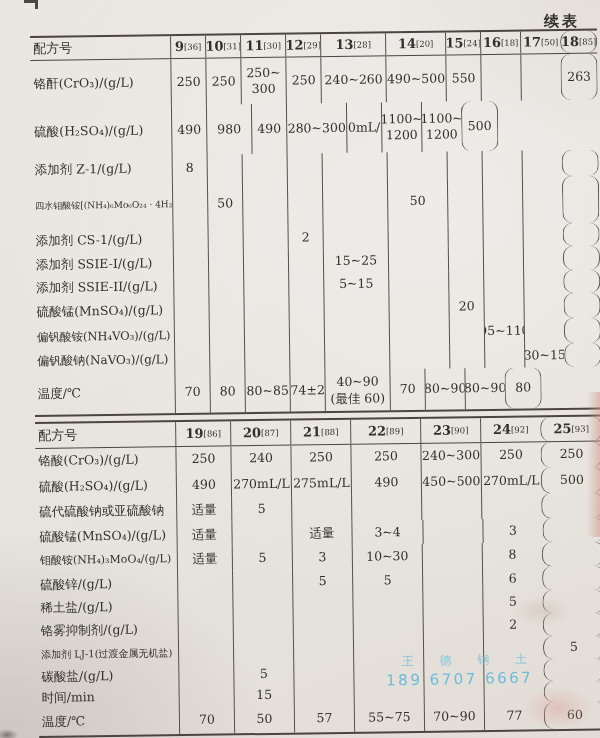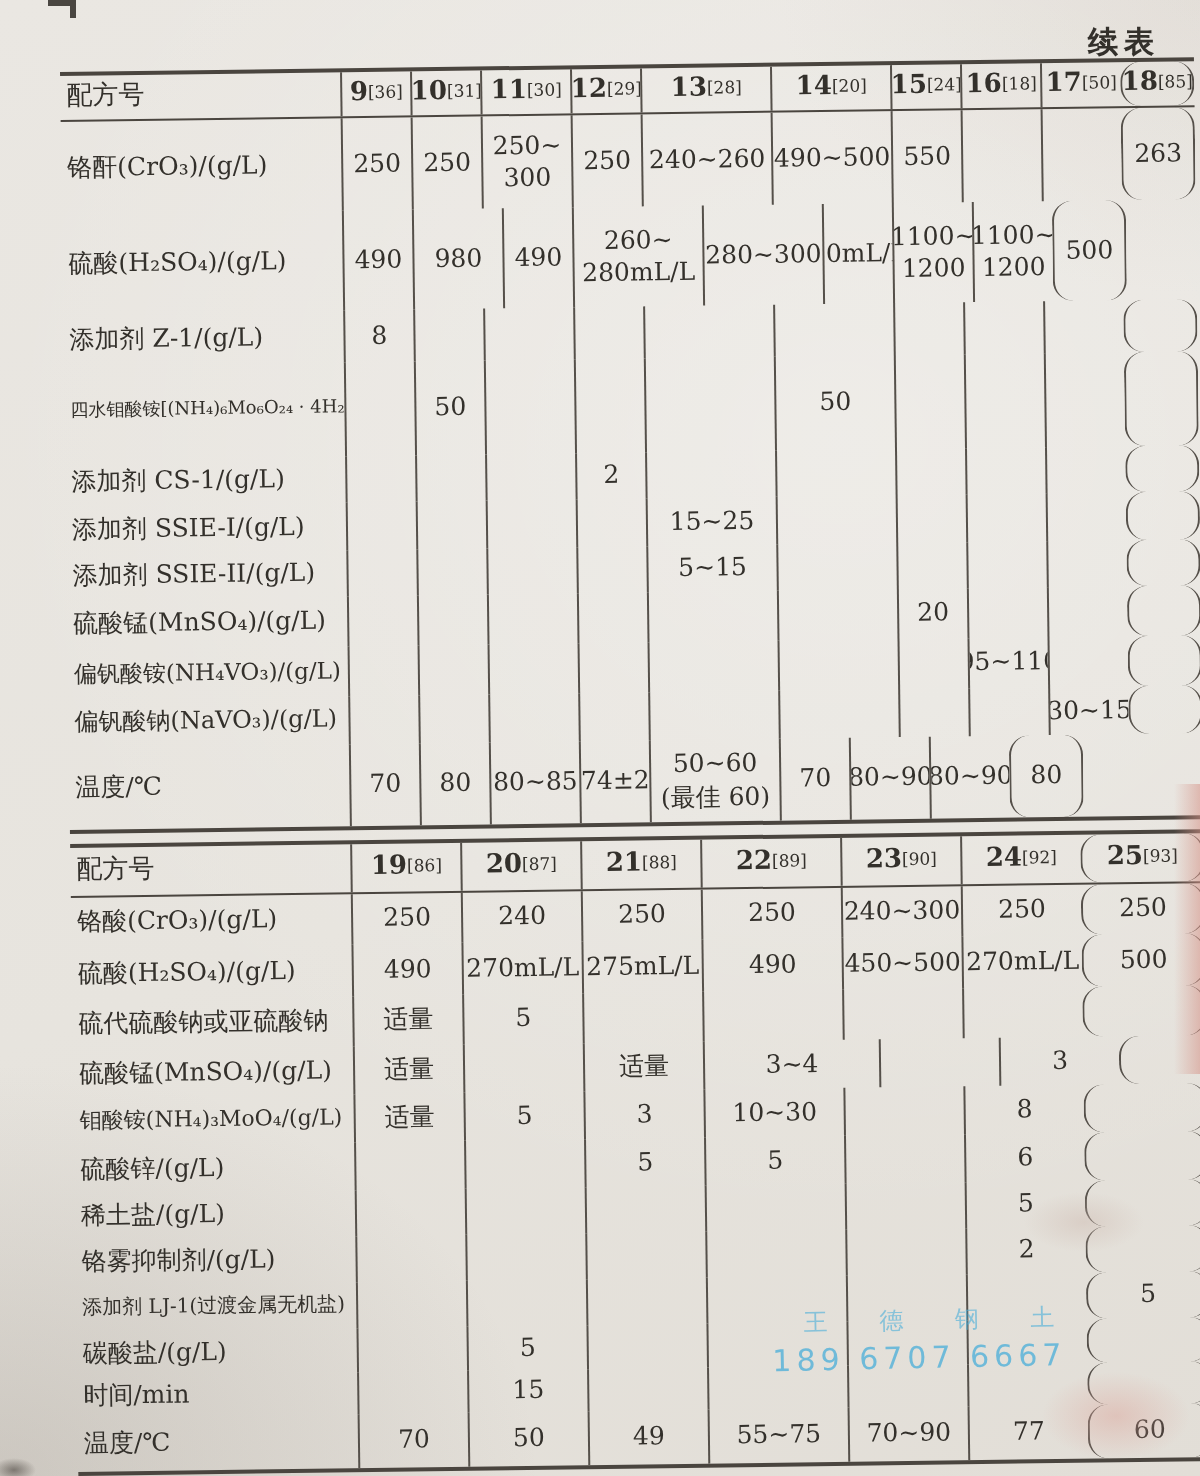--- a/index.html
+++ b/index.html
@@ -81,22 +81,20 @@
           <div class="t-cell" style="width: 35px;">550</div>
           <div class="t-cell" style="width: 40px;"></div>
           <div class="t-cell" style="width: 40px;"></div>
           <div class="t-cell" style="width: 37px;">263</div>
         </div>
         <div class="t-row" style="height: 50px;">
           <div class="t-cell t-label" style="width: 140px;">硫酸(H₂SO₄)/(g/L)</div>
           <div class="t-cell" style="width: 35px;">490</div>
           <div class="t-cell" style="width: 45px;">980</div>
           <div class="t-cell" style="width: 35px;">490</div>
-          <div class="t-cell" style="width: 65px;">260~
-280mL/L</div>
           <div class="t-cell" style="width: 60px;">280~300</div>
           <div class="t-cell" style="width: 35px;">70mL/L</div>
           <div class="t-cell" style="width: 40px;">1100~
 1200</div>
           <div class="t-cell" style="width: 40px;">1100~
 1200</div>
           <div class="t-cell" style="width: 37px;">500</div>
         </div>
         <div class="t-row" style="height: 26px;">
           <div class="t-cell t-label" style="width: 140px;">添加剂 Z-1/(g/L)</div>
@@ -201,21 +199,21 @@
           <div class="t-cell" style="width: 40px;"></div>
           <div class="t-cell" style="width: 40px;">130~150</div>
           <div class="t-cell" style="width: 37px;"></div>
         </div>
         <div class="t-row" style="height: 41px;">
           <div class="t-cell t-label" style="width: 140px;">温度/℃</div>
           <div class="t-cell" style="width: 35px;">70</div>
           <div class="t-cell" style="width: 35px;">80</div>
           <div class="t-cell" style="width: 45px;">80~85</div>
           <div class="t-cell" style="width: 35px;">74±2</div>
-          <div class="t-cell" style="width: 65px;">50~60
+          <div class="t-cell" style="width: 65px;">40~90
 (最佳 60)</div>
           <div class="t-cell" style="width: 35px;">70</div>
           <div class="t-cell" style="width: 40px;">80~90</div>
           <div class="t-cell" style="width: 40px;">80~90</div>
           <div class="t-cell" style="width: 37px;">80</div>
         </div>
       </div>
     <div class="tbl-gap"></div>
     <div class="tbl" id="t2">
         <div class="t-row t-header" style="height: 24px;">
@@ -256,21 +254,21 @@
           <div class="t-cell" style="width: 70px;"></div>
           <div class="t-cell" style="width: 60px;"></div>
           <div class="t-cell" style="width: 60px;"></div>
           <div class="t-cell" style="width: 62px;"></div>
         </div>
         <div class="t-row" style="height: 24px;">
           <div class="t-cell t-label" style="width: 140px;">硫酸锰(MnSO₄)/(g/L)</div>
           <div class="t-cell" style="width: 55px;">适量</div>
           <div class="t-cell" style="width: 60px;"></div>
           <div class="t-cell" style="width: 60px;">适量</div>
-          <div class="t-cell" style="width: 88px; text-align: center;">3~4</div>
+          <div class="t-cell" style="width: 71px; text-align: center;">3~4</div>
           <div class="t-cell" style="width: 60px;"></div>
           <div class="t-cell" style="width: 60px;">3</div>
           <div class="t-cell" style="width: 62px;"></div>
         </div>
         <div class="t-row" style="height: 24px;">
           <div class="t-cell t-label" style="width: 140px; font-size: 11px;">钼酸铵(NH₄)₃MoO₄/(g/L)</div>
           <div class="t-cell" style="width: 55px;">适量</div>
           <div class="t-cell" style="width: 60px;">5</div>
           <div class="t-cell" style="width: 60px;">3</div>
           <div class="t-cell" style="width: 70px;">10~30</div>
@@ -335,21 +333,21 @@
           <div class="t-cell" style="width: 60px;"></div>
           <div class="t-cell" style="width: 70px;"></div>
           <div class="t-cell" style="width: 60px;"></div>
           <div class="t-cell" style="width: 60px;"></div>
           <div class="t-cell" style="width: 62px;"></div>
         </div>
         <div class="t-row" style="height: 27px;">
           <div class="t-cell t-label" style="width: 140px;">温度/℃</div>
           <div class="t-cell" style="width: 55px;">70</div>
           <div class="t-cell" style="width: 60px;">50</div>
-          <div class="t-cell" style="width: 60px;">49</div>
+          <div class="t-cell" style="width: 60px;">57</div>
           <div class="t-cell" style="width: 70px;">55~75</div>
           <div class="t-cell" style="width: 60px;">70~90</div>
           <div class="t-cell" style="width: 60px;">77</div>
           <div class="t-cell" style="width: 62px;">60</div>
         </div>
       </div>
   </div>
 
   <div class="watermark">
     <div class="wm-line1">王 德 钢 土</div>

